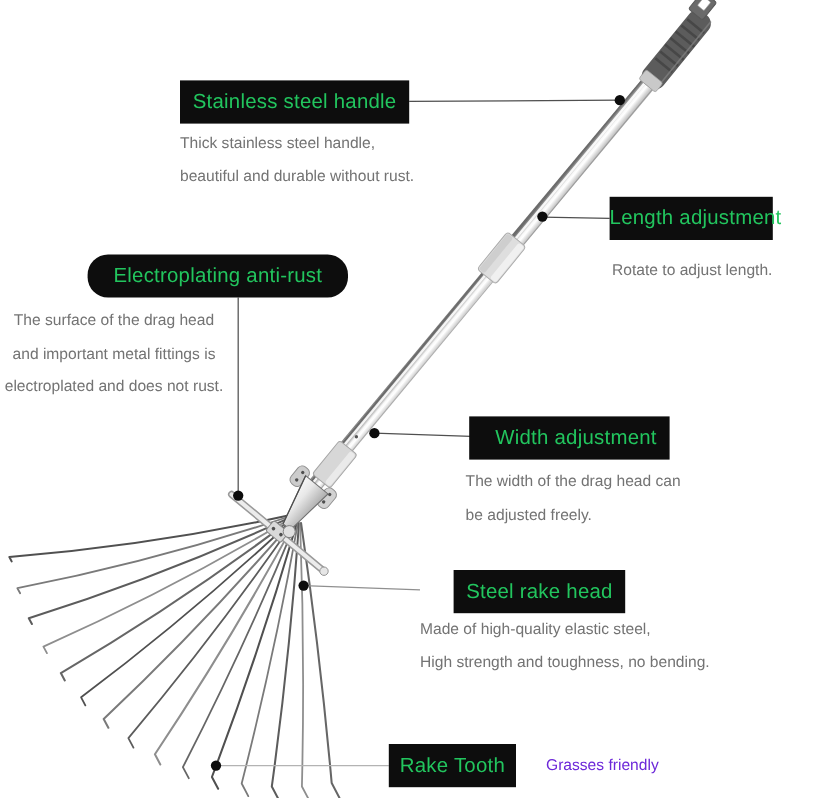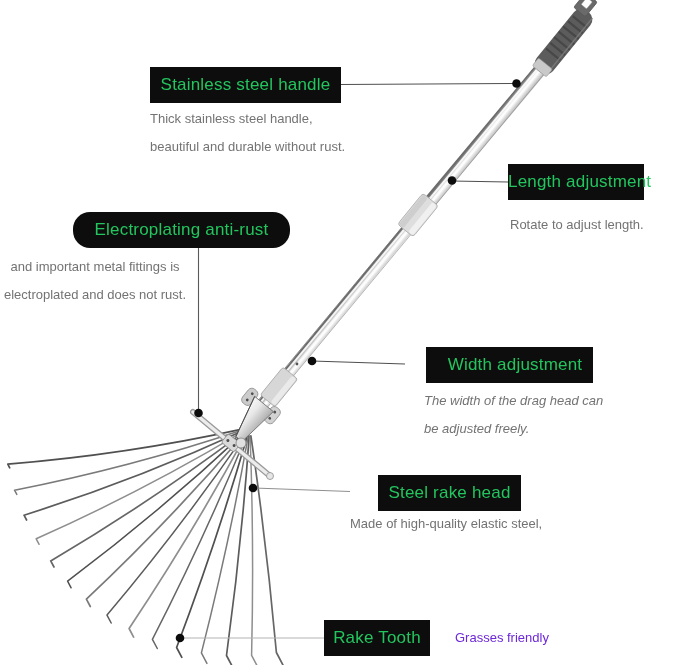--- a/index.html
+++ b/index.html
@@ -15,32 +15,32 @@
     position:absolute;
     background:#0d0d0d;color:#22c55e;
     height:36px;line-height:36px;
     font-size:17px;letter-spacing:.2px;
     text-align:center;white-space:nowrap;
     box-sizing:border-box;
   }
   .lb-stainless{left:150px;top:67px;width:191px;}
   .lb-length{left:508px;top:164px;width:136px;}
   .lb-electro{left:73px;top:212px;width:217px;border-radius:17px;}
-  .lb-width{left:426px;top:347px;width:167px;padding-left:11px;}
+  .lb-width{left:391px;top:347px;width:167px;padding-left:11px;}
   .lb-head{left:350px;top:475px;width:143px;margin-left:28px;}
   .lb-tooth{left:324px;top:620px;width:106px;}
   .desc{
     position:absolute;
     color:#737373;font-size:13px;
     line-height:27.5px;white-space:nowrap;
   }
   .d-stainless{left:150px;top:105px;}
   .d-length{left:510px;top:211px;}
   .d-electro{left:2px;top:253px;width:186px;text-align:center;}
-  .d-width{left:424px;top:387px;font-style:italic;}
+  .d-width{left:388px;top:387px;}
   .d-head{left:350px;top:510px;}
   .d-grasses{left:455px;top:629px;font-size:13px;color:#6d28d9;line-height:18px;}
 </style>
 </head>
 <body>
 
 <div class="canvas">
 
   <svg class="rake-svg" viewBox="0 0 679 665" xmlns="http://www.w3.org/2000/svg">
     <defs>
@@ -164,33 +164,35 @@
     <div>beautiful and durable without rust.</div>
   </div>
 
   <div class="label-box lb-length">Length adjustment</div>
   <div class="desc d-length">
     <div>Rotate to adjust length.</div>
   </div>
 
   <div class="label-box lb-electro">Electroplating anti-rust</div>
   <div class="desc d-electro">
+    <div>The surface of the drag head</div>
     <div>and important metal fittings is</div>
     <div>electroplated and does not rust.</div>
   </div>
 
   <div class="label-box lb-width">Width adjustment</div>
   <div class="desc d-width">
     <div>The width of the drag head can</div>
     <div>be adjusted freely.</div>
   </div>
 
   <div class="label-box lb-head">Steel rake head</div>
   <div class="desc d-head">
     <div>Made of high-quality elastic steel,</div>
+    <div>High strength and toughness, no bending.</div>
   </div>
 
   <div class="label-box lb-tooth">Rake Tooth</div>
   <div class="desc d-grasses">
     <div>Grasses friendly</div>
   </div>
 
 </div>
 
 </body></html>

